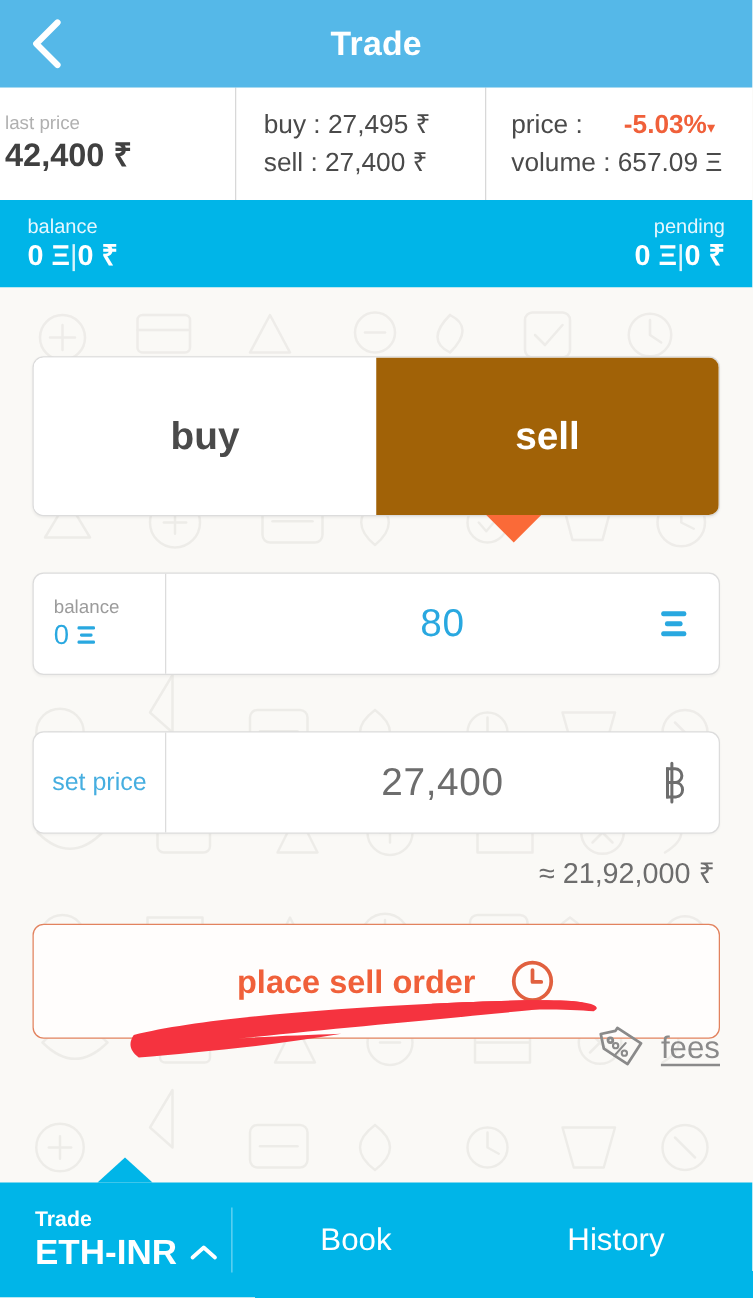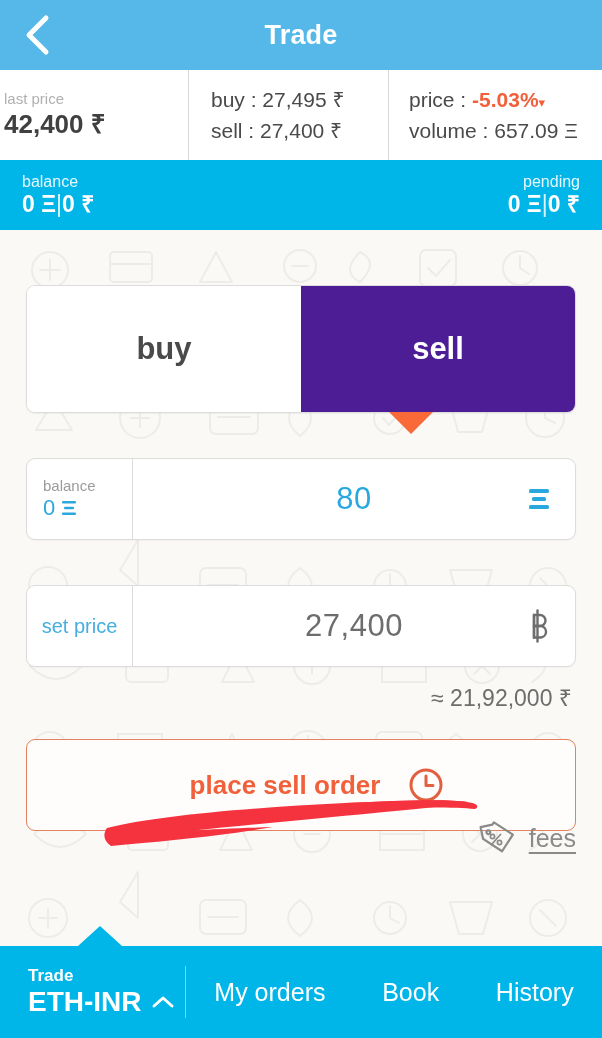--- a/index.html
+++ b/index.html
@@ -27,21 +27,21 @@
   .ticker {
     height: 90px; background: #ffffff; display: flex; align-items: stretch;
   }
   .tk-cell { display: flex; flex-direction: column; justify-content: center; padding: 0 16px; }
   .tk-last { width: 188px; padding-left: 4px; }
   .tk-mid  { width: 200px; border-left: 1px solid #d8d8d8; padding-left: 22px; }
   .tk-right{ flex: 1; border-left: 1px solid #d8d8d8; padding-left: 20px; }
   .tk-label { font-size: 15px; color: #b0b0b0; line-height: 1.25; }
   .tk-big { font-size: 26px; color: #404040; font-weight: 700; line-height: 1.2; }
   .tk-row { font-size: 21px; color: #4a4a4a; line-height: 1.5; white-space: nowrap; }
-  .pct-down { color: #f0603a; font-weight: 700; }
+  .pct-down { color: #f0603a; font-weight: 700; margin-left: 27px; }
   .chev-dn { font-size: 13px; color: #f0603a; }
 
   
   .balbar {
     height: 70px; background: #00b5e8; display: flex; align-items: center;
     justify-content: space-between; padding: 0 22px; color: #ffffff;
   }
   .bal-label { font-size: 16px; color: #e6f7fe; line-height: 1.1; }
   .bal-val { font-size: 23px; font-weight: 700; line-height: 1.15; white-space: nowrap; }
   .bal-right { text-align: right; }
@@ -62,21 +62,21 @@
   .toggle {
     display: flex; height: 128px; border-radius: 9px; overflow: hidden;
     border: 1px solid #dcdcdc; background: #ffffff;
     box-shadow: 0 1px 2px rgba(0,0,0,.05);
   }
   .tg-seg {
     flex: 1; display: flex; align-items: center; justify-content: center;
     font-size: 31px; font-weight: 700; cursor: pointer;
   }
   .tg-buy { color: #4a4a4a; background: #ffffff; }
-  .tg-sell { color: #ffffff; background: #4c1d95; }
+  .tg-sell { color: #ffffff; background: #a16207; }
   .tg-pointer {
     position: absolute; left: 50%; margin-left: 88px; top: 127px;
     width: 0; height: 0; border-left: 22px solid transparent;
     border-right: 22px solid transparent; border-top: 22px solid #fa6a38;
   }
 
   
   .field {
     display: flex; align-items: stretch; height: 82px; margin-top: 45px;
     background: #ffffff; border: 1px solid #dcdcdc; border-radius: 9px;
@@ -396,19 +396,18 @@
       <span class="np-small">Trade</span>
       <span class="np-big">
         <span>ETH-INR</span>
         <svg width="24" height="16" viewBox="0 0 24 16">
           <polyline points="3,12 12,4 21,12" fill="none" stroke="#ffffff" stroke-width="3" stroke-linecap="round" stroke-linejoin="round"></polyline>
         </svg>
       </span>
     </div>
     <div class="nav-div"></div>
     <div class="nav-items">
-      <span class="nav-item">My orders</span>
       <span class="nav-item">Book</span>
       <span class="nav-item">History</span>
     </div>
   </div>
 
 </div>
 
 </body></html>

